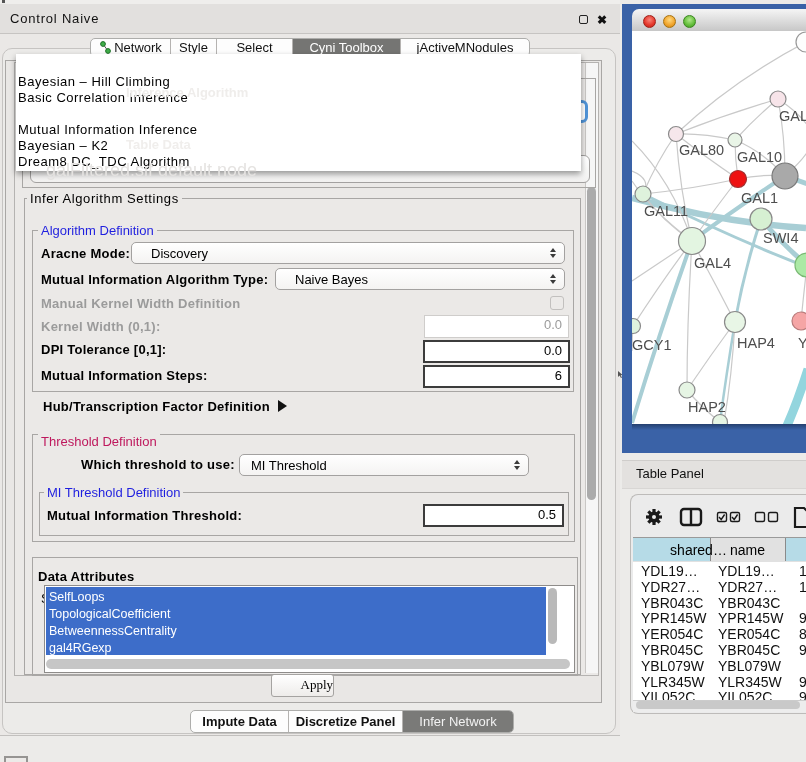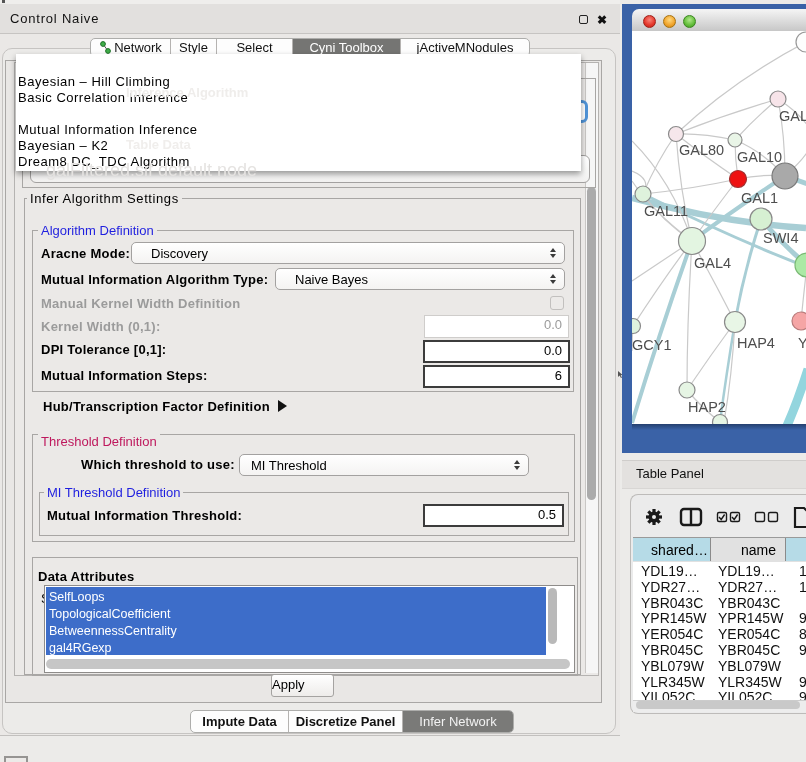--- a/index.html
+++ b/index.html
@@ -121,21 +121,21 @@
 <div class="gtitle" style="left:38px;top:551px;color:#000;margin-top:40px;">Sources for Network Inference <span style="display:inline-block;vertical-align:2px;width:0;height:0;border-left:7px solid transparent;border-right:7px solid transparent;border-top:9px solid #111;"></span></div>
 
 <div class="lbl" style="left:38px;top:569px;">Data Attributes</div>
 
 <div class="abs" style="left:44px;top:585px;width:529px;height:86px;background:#fff;border:1px solid #8e8c8a;"></div>
 <div class="abs" style="left:46px;top:587px;width:500px;height:68px;background:#3d6dc9;"></div>
 <div class="abs" style="left:49px;top:589px;font-size:12.5px;color:#fff;line-height:17px;">SelfLoops<br>TopologicalCoefficient<br>BetweennessCentrality<br>gal4RGexp</div>
 <div class="abs" style="left:548px;top:588px;width:9px;height:56px;background:#b9b9b9;border-radius:5px;"></div>
 <div class="abs" style="left:46px;top:659px;width:524px;height:10px;background:#c6c6c6;border-radius:5px;"></div>
 
-<div class="abs" style="left:271px;top:674px;width:61px;height:21px;background:linear-gradient(#ffffff,#eeecea);border:1px solid #a5a3a1;border-radius:3px;font-size:13px;text-align:left;line-height:20px;">Apply</div>
+<div class="abs" style="left:271px;top:674px;width:61px;height:21px;background:linear-gradient(#ffffff,#eeecea);border:1px solid #a5a3a1;border-radius:3px;font-size:13px;text-align:right;line-height:20px;font-family:Liberation Serif, serif;">Apply</div>
 
 <div class="abs" id="bottabs" style="left:146px;top:710px;height:34px;padding-left:44px;">
     <div style="display:flex;height:21px;border:1px solid #adadab;border-radius:5px;overflow:hidden;background:#fdfdfd;font-size:13px;font-weight:bold;">
       <div style="width:97px;line-height:21px;text-align:center;color:#111;">Impute Data</div>
       <div style="width:113px;line-height:21px;text-align:center;color:#111;border-left:1px solid #b5b3b1;">Discretize Panel</div>
       <div style="width:110px;line-height:21px;text-align:center;background:#7a7a78;color:#f2f2f2;font-weight:normal;border-left:1px solid #b5b3b1;">Infer Network</div>
     </div>
   </div>
 
 <div class="abs" style="left:4px;top:756px;width:20px;height:10px;background:#eceae8;border:2px solid #969492;"></div>
@@ -254,22 +254,22 @@
       <rect x="115.5" y="7.5" width="9" height="9" rx="1.5" fill="none" stroke="#1a1a1a" stroke-width="1.4"></rect>
       <rect x="128.5" y="7.5" width="9" height="9" rx="1.5" fill="none" stroke="#1a1a1a" stroke-width="1.4"></rect>
       <path d="M 155,3 h 9 l 5,5 v 14 h -14 z" fill="none" stroke="#1a1a1a" stroke-width="2.2"></path>
     </svg></div>
 
 <div class="abs" style="left:633px;top:537px;width:173px;height:25px;background:#e1e1e1;border-top:1px solid #9a9a9a;border-bottom:1px solid #777;"></div>
 <div class="abs" style="left:633px;top:538px;width:77px;height:23px;background:#b6dbe7;"></div>
 <div class="abs" style="left:785px;top:538px;width:21px;height:23px;background:#b6dbe7;"></div>
 <div class="abs" style="left:710px;top:538px;width:1px;height:23px;background:#8a8a8a;"></div>
 <div class="abs" style="left:785px;top:538px;width:1px;height:23px;background:#8a8a8a;"></div>
-<div class="abs" style="left:633px;top:542px;width:93px;font-size:14px;text-align:center;overflow:hidden;">shared…</div>
-<div class="abs" style="left:710px;top:542px;width:97px;font-size:14px;text-align:center;">name</div>
+<div class="abs" style="left:652px;top:542px;width:93px;font-size:14px;text-align:center;overflow:hidden;">shared…</div>
+<div class="abs" style="left:710px;top:542px;width:75px;font-size:14px;text-align:center;">name</div>
 
 <div class="abs" style="left:633px;top:562px;width:173px;height:138px;background:#fff;overflow:hidden;">
   <div style="position:absolute;left:8px;top:2px;font-size:14px;line-height:15.8px;color:#111;">YDL19…<br>YDR27…<br>YBR043C<br>YPR145W<br>YER054C<br>YBR045C<br>YBL079W<br>YLR345W<br>YIL052C</div>
   <div style="position:absolute;left:85px;top:2px;font-size:14px;line-height:15.8px;color:#111;">YDL19…<br>YDR27…<br>YBR043C<br>YPR145W<br>YER054C<br>YBR045C<br>YBL079W<br>YLR345W<br>YIL052C</div>
   <div style="position:absolute;left:166px;top:2px;font-size:14px;line-height:15.8px;color:#111;">13<br>12<br>&nbsp;<br>9.<br>8.<br>9.<br>&nbsp;<br>9.<br>9.</div>
 </div>
 
 <div class="abs" style="left:633px;top:700px;width:173px;height:11px;background:#ededed;border-top:1px solid #cccccc;"></div>
 <div class="abs" style="left:636px;top:701px;width:164px;height:8px;background:#c9c9c9;border-radius:4px;"></div>
 

